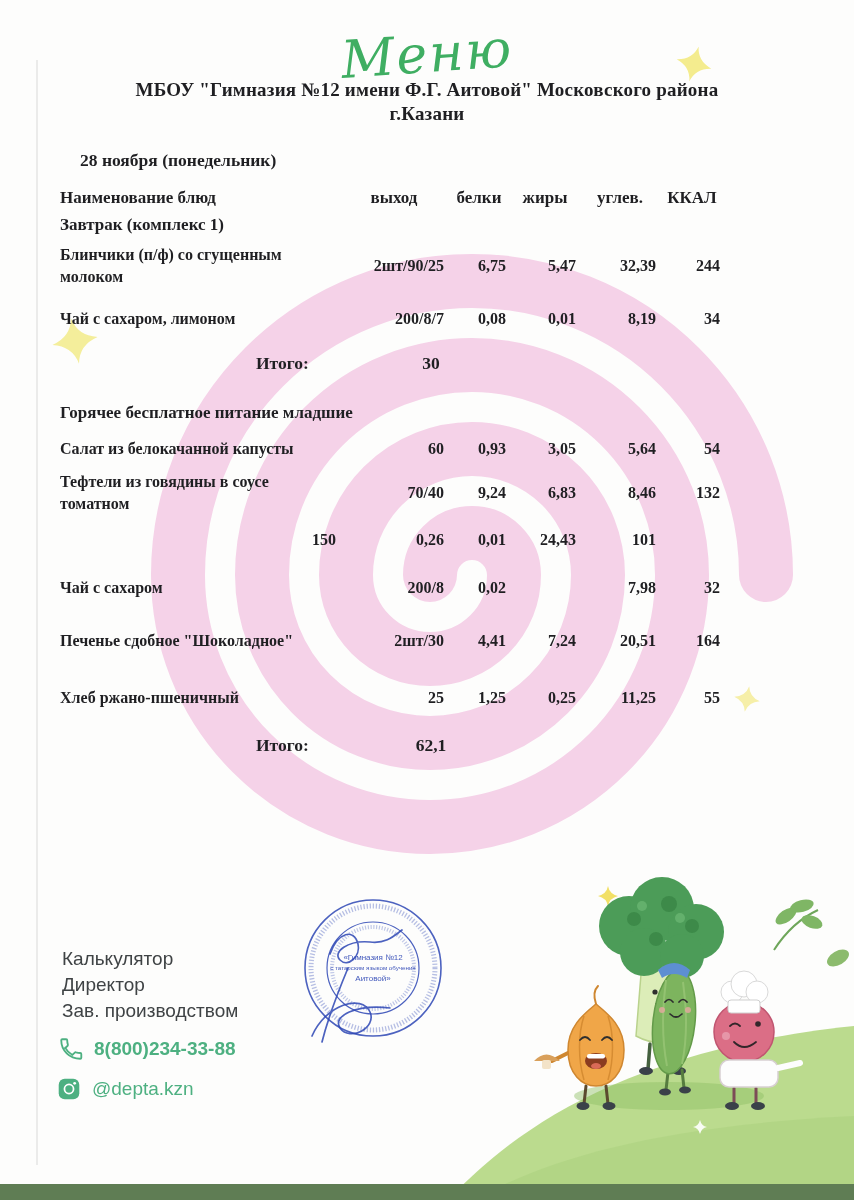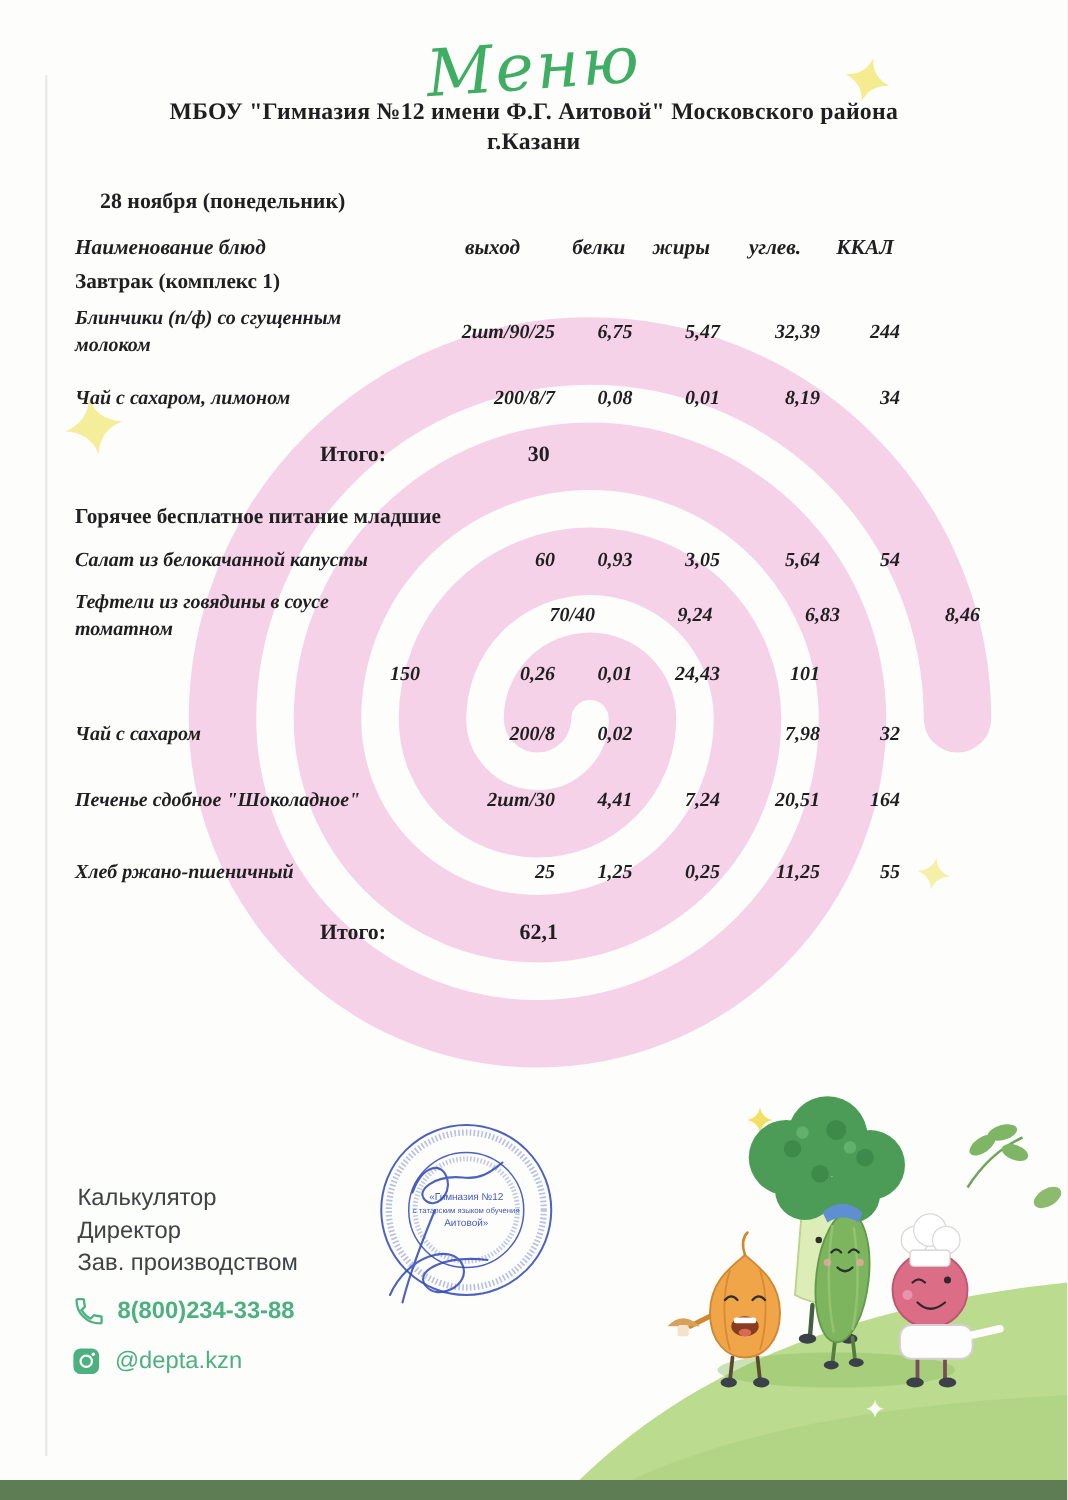--- a/index.html
+++ b/index.html
@@ -14,33 +14,33 @@
   
   .menu-script{position:absolute;top:24px;left:0;right:0;z-index:2;text-align:center;
     font-family:"DejaVu Serif",serif;font-style:italic;font-weight:400;font-size:52px;
     color:#3fae62;transform:rotate(-4deg);letter-spacing:2px;}
   
   .content{position:relative;z-index:2;}
   .doc-title{margin-top:78px;text-align:center;font-weight:700;font-size:19px;line-height:24px;letter-spacing:.2px;}
   .date-line{margin:24px 0 0 80px;font-weight:700;font-size:17.5px;}
   
   .menu-table{margin:14px 0 0 60px;width:668px;}
-  .trow{display:grid;grid-template-columns:280px 108px 62px 70px 80px 64px;align-items:center;font-style:italic;}
+  .trow{display:grid;grid-template-columns:280px 108px 62px 70px 80px 64px;align-items:center;}
   .c{font-weight:700;font-size:16px;}
   .c.name{padding-right:8px;line-height:22px;}
   .c.num{text-align:right;padding-right:4px;white-space:nowrap;}
   .thead{margin-top:0;height:26px;}
   .thead .c{font-size:17px;}
   .thead .num{text-align:center;padding-right:0;}
   .section-title{font-weight:700;font-size:17px;margin-top:4px;height:22px;}
   .section-title.second{margin-top:22px;}
   .h54{min-height:54px;margin-top:2px;}
   .h52{min-height:52px;}
   .h40{min-height:40px;margin-top:4px;}
-  .h48{min-height:48px;gap:32px;}
+  .h48{min-height:48px;}
   .h46{min-height:46px;}
   .h50{min-height:50px;}
   .h56{min-height:56px;}
   .totals{position:relative;height:32px;margin-top:4px;}
   .totals.second{margin-top:6px;}
   .t-label{position:absolute;left:196px;top:4px;font-weight:700;font-size:17.5px;}
   .t-value{position:absolute;left:336px;top:4px;width:70px;text-align:center;font-weight:700;font-size:17.5px;}
   
   .footer{position:absolute;left:62px;top:946px;z-index:2;font-family:"Liberation Sans",sans-serif;}
   .role-line{font-size:19px;line-height:26px;color:#3f4345;}

